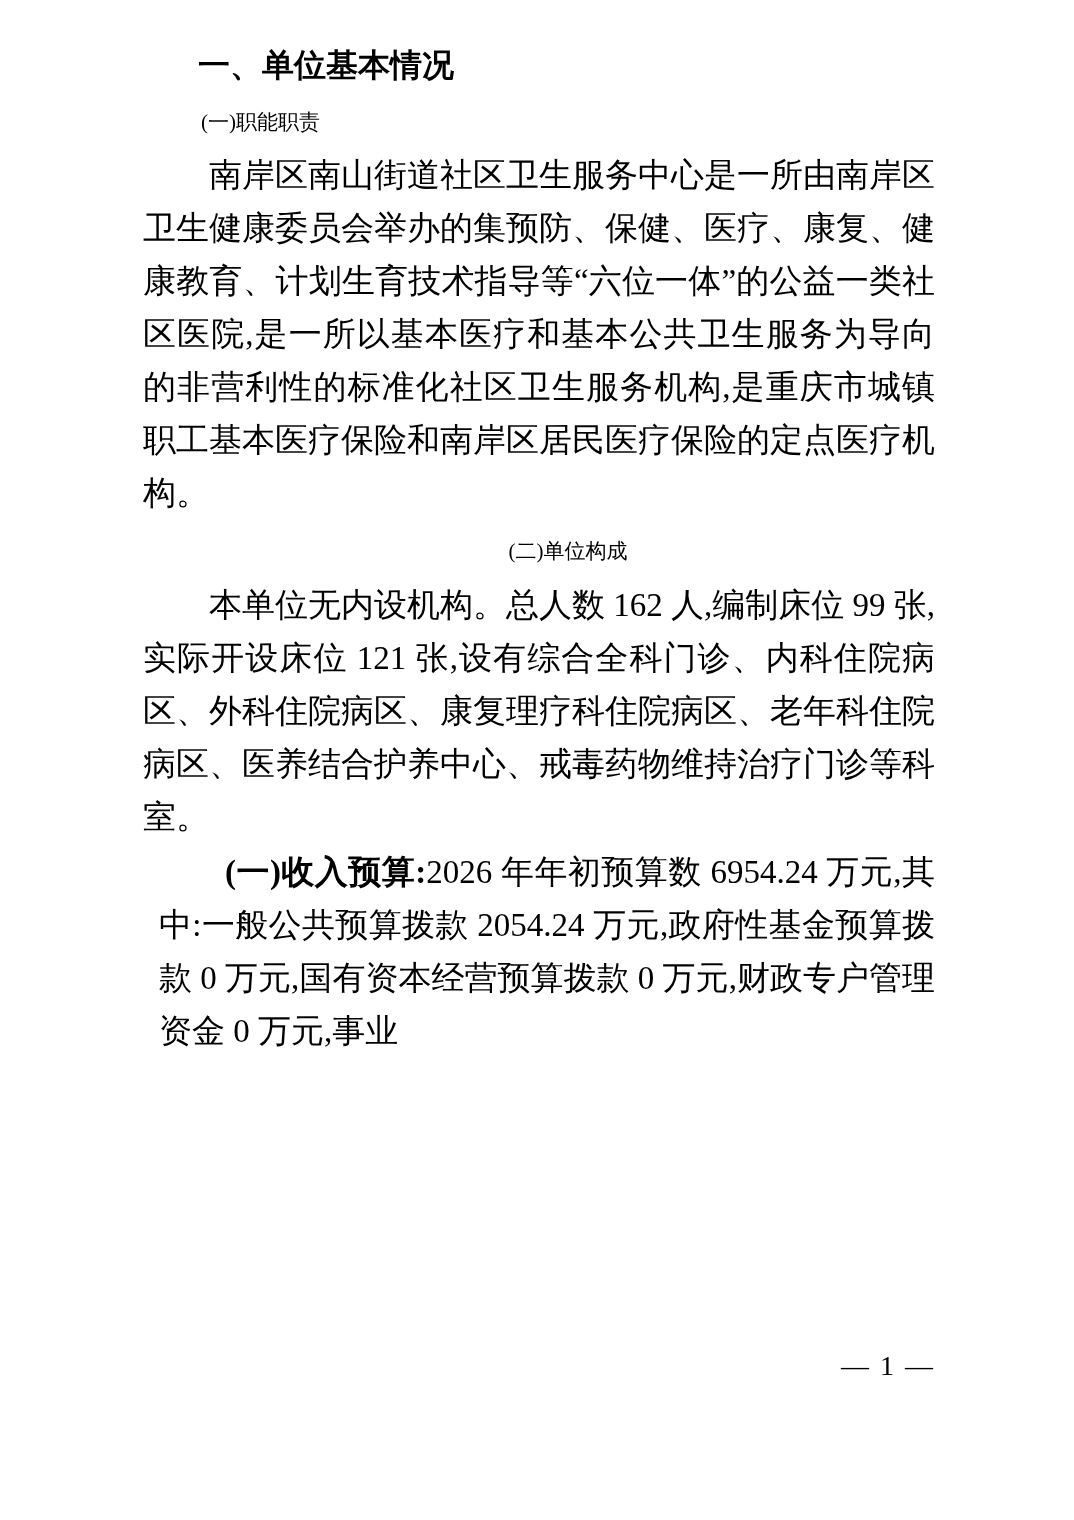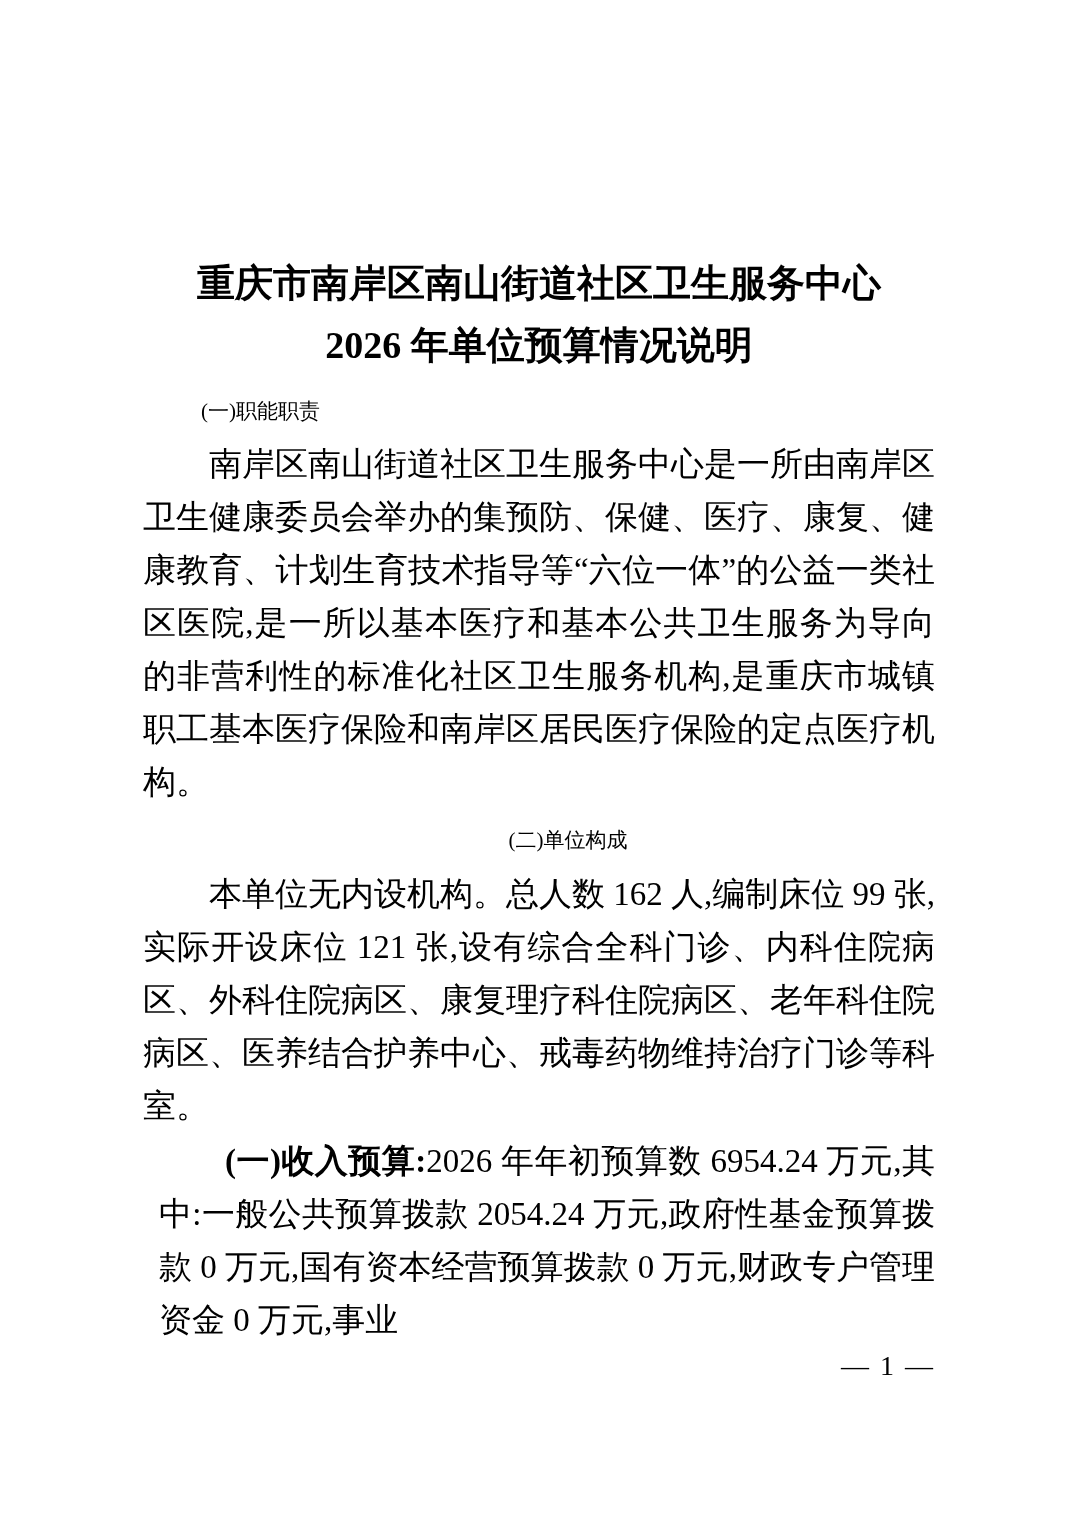--- a/index.html
+++ b/index.html
@@ -89,25 +89,22 @@
     letter-spacing: 2px;
     white-space: nowrap;
   }
 </style>
 </head>
 <body>
 
 <div class="page">
   <div class="content">
 
-    <h1 class="doc-title">
-      <span class="title-line">重庆市南岸区南山街道社区卫生服务中心</span>
-      <span class="title-line">2026 年单位预算情况说明</span>
-    </h1>
 
+    <h2 class="sec-heading h1">一、单位基本情况</h2>
 
     <h3 class="sub-heading s1">(一)职能职责</h3>
 
     <p class="para p1">南岸区南山街道社区卫生服务中心是一所由南岸区卫生健康委员会举办的集预防、保健、医疗、康复、健康教育、计划生育技术指导等“六位一体”的公益一类社区医院,是一所以基本医疗和基本公共卫生服务为导向的非营利性的标准化社区卫生服务机构,是重庆市城镇职工基本医疗保险和南岸区居民医疗保险的定点医疗机构。</p>
 
     <h3 class="sub-heading s2">(二)单位构成</h3>
 
     <p class="para p2">本单位无内设机构。总人数 162 人,编制床位 99 张,实际开设床位 121 张,设有综合全科门诊、内科住院病区、外科住院病区、康复理疗科住院病区、老年科住院病区、医养结合护养中心、戒毒药物维持治疗门诊等科室。</p>
 
 

